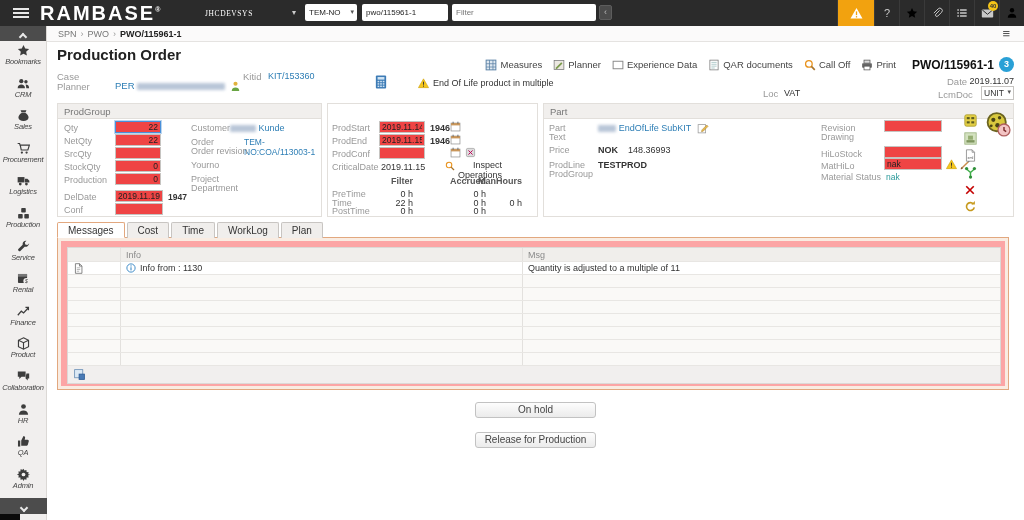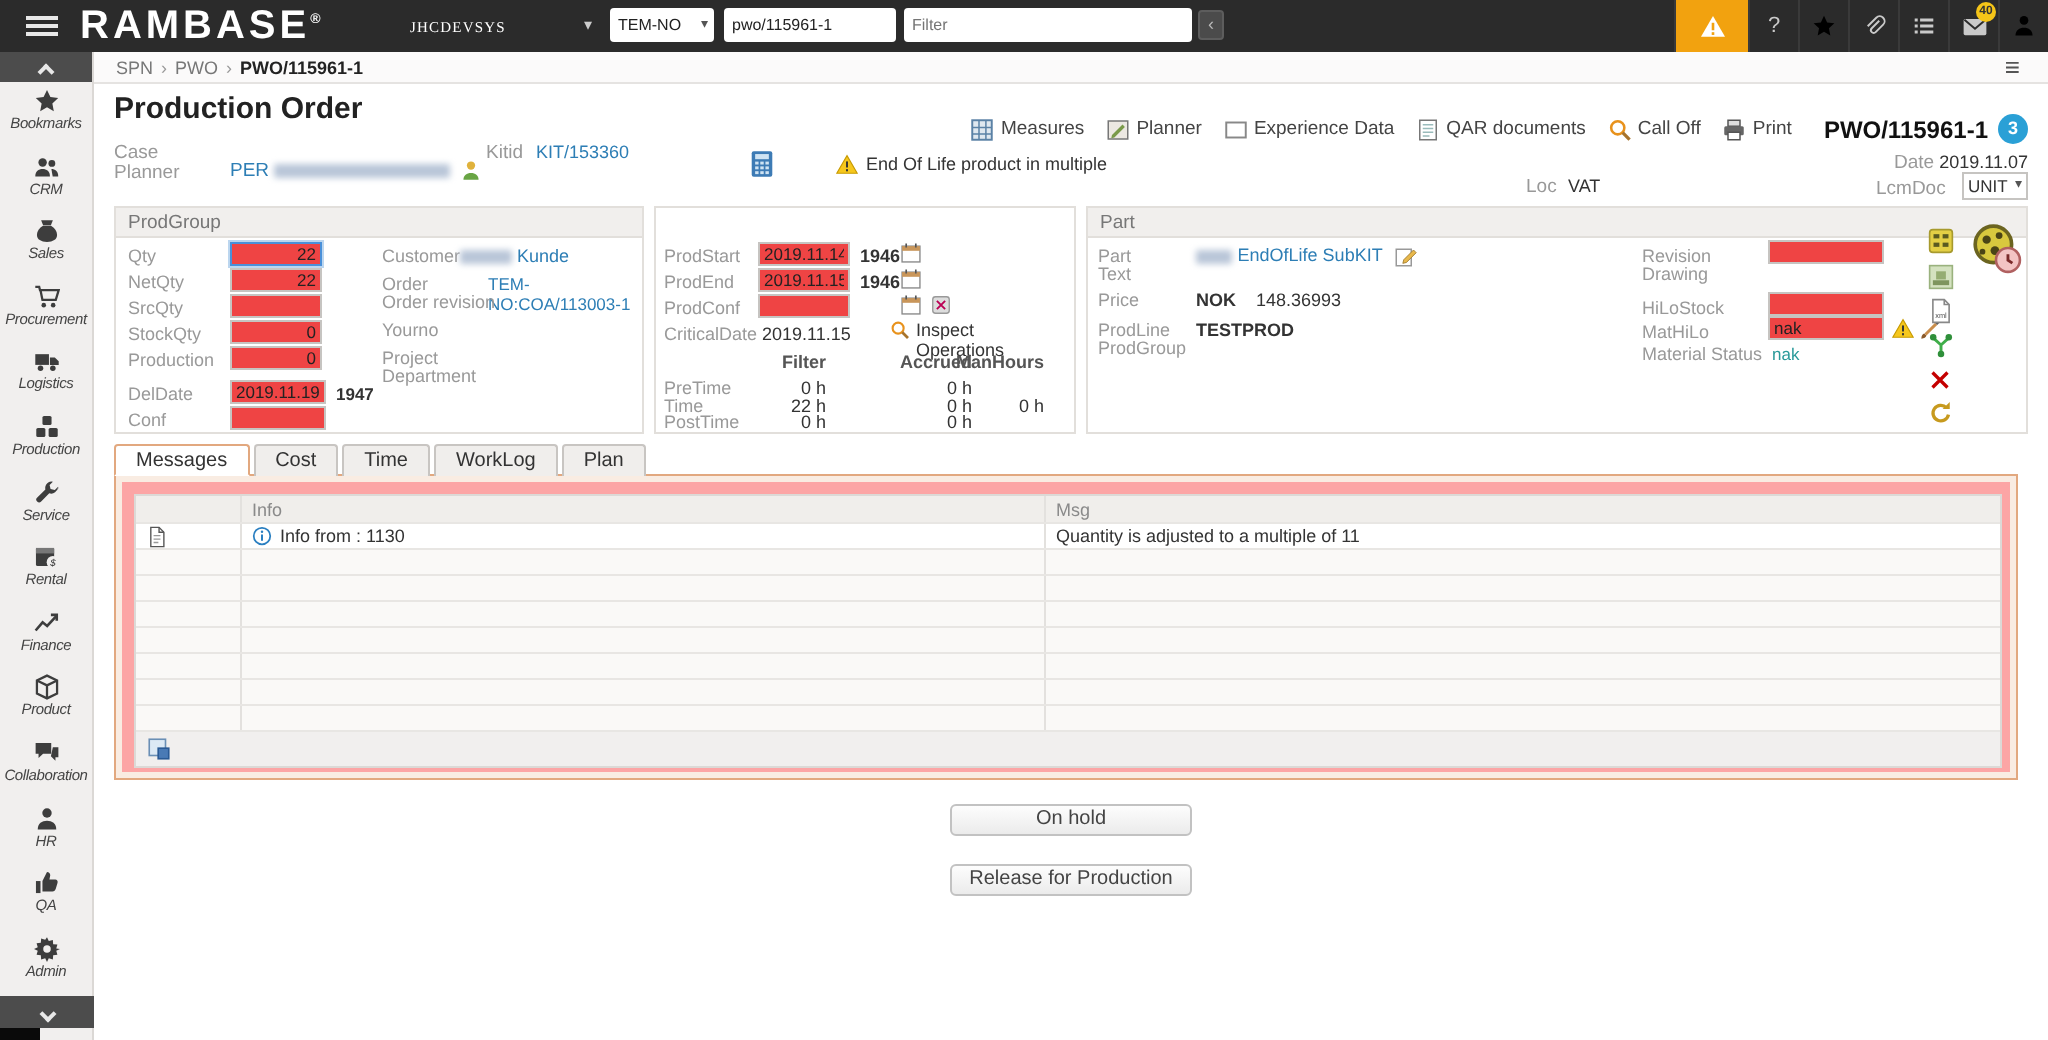--- a/index.html
+++ b/index.html
@@ -68,21 +68,21 @@
   .val { color:#333; font-size:9.5px; }
   .link { color:#2d7eb5; font-size:9.5px; text-decoration:none; cursor:pointer; }
   .blur { display:inline-block; height:7px; background:#b9c6d8; filter:blur(1.5px); vertical-align:middle;
     border-radius:1px; }
   .bold { font-weight:bold; }
 
   
   .panel { position:absolute; top:103px; height:114px; background:#fff; border:1px solid #e2dfdb; }
   .panel-h { height:15px; background:#f1efed; border-bottom:1px solid #e2dfdb; font-size:9.5px; color:#777;
     padding:2px 0 0 6px; }
-  .panel .lbl, .panel .val { position:absolute; font-size:9px; }
+  .panel .lbl, .panel .val { position:absolute; font-size:9px;text-align:right; }
   .fin { position:absolute; height:12px; border:1px solid #c6c4c1; background:#ef4444; font-size:8.5px;
     padding:0 2px; font-family:"Liberation Sans",sans-serif; color:#222; }
   .fin.num { text-align:right; }
   .fin.focused { border-color:#4a90d9; box-shadow:0 0 0 1px #bcd6ef; }
   .cal { position:absolute; width:11px; height:11px; }
   .tiny { font-size:8.5px; }
 
   
   .tabs { position:absolute; left:57px; top:222px; display:flex; z-index:5; }
   .tab { height:16px; line-height:15px; padding:0 10px; font-size:10px; color:#333; background:#f0eeec;

